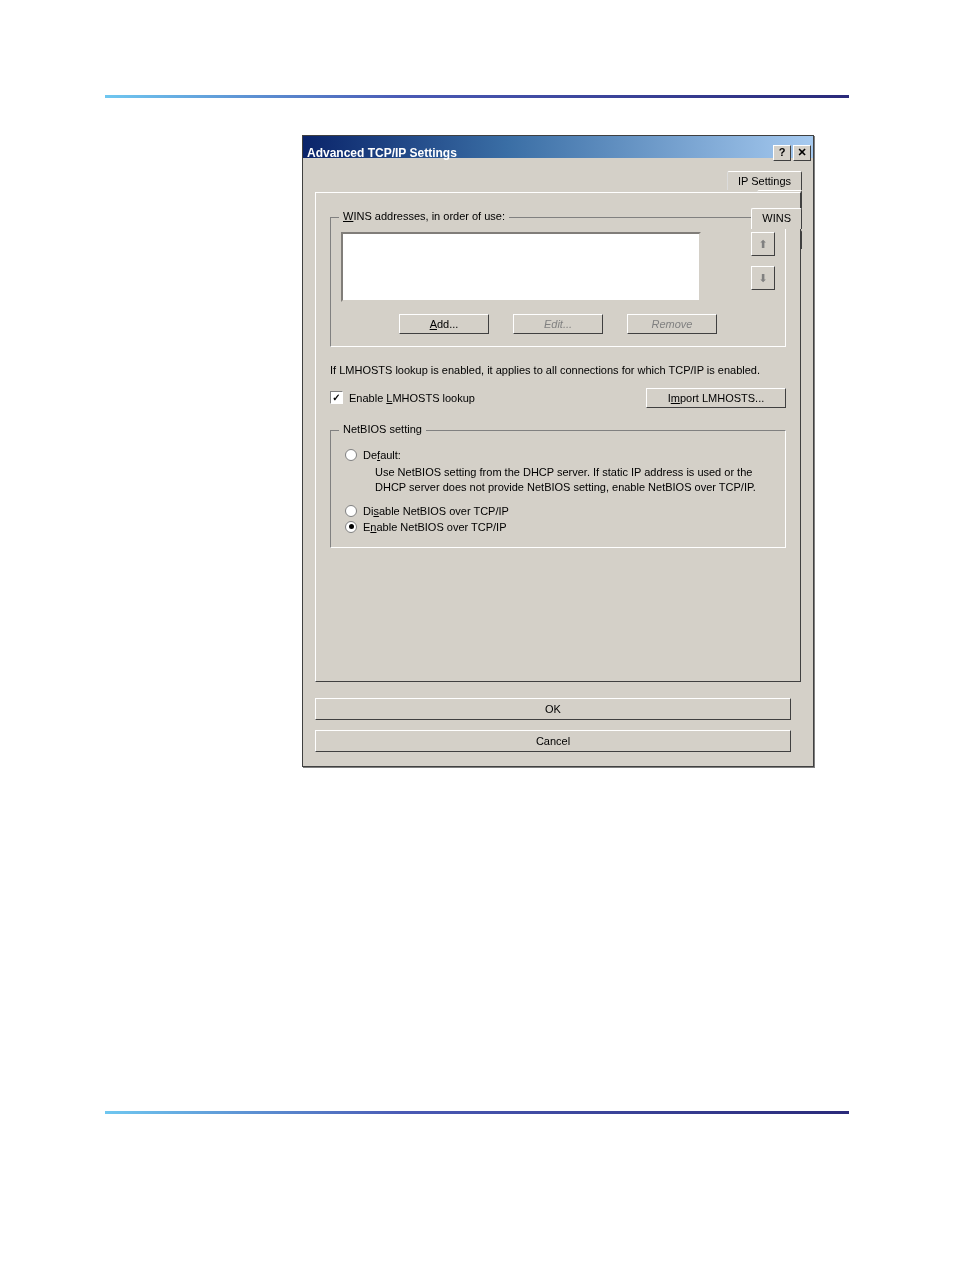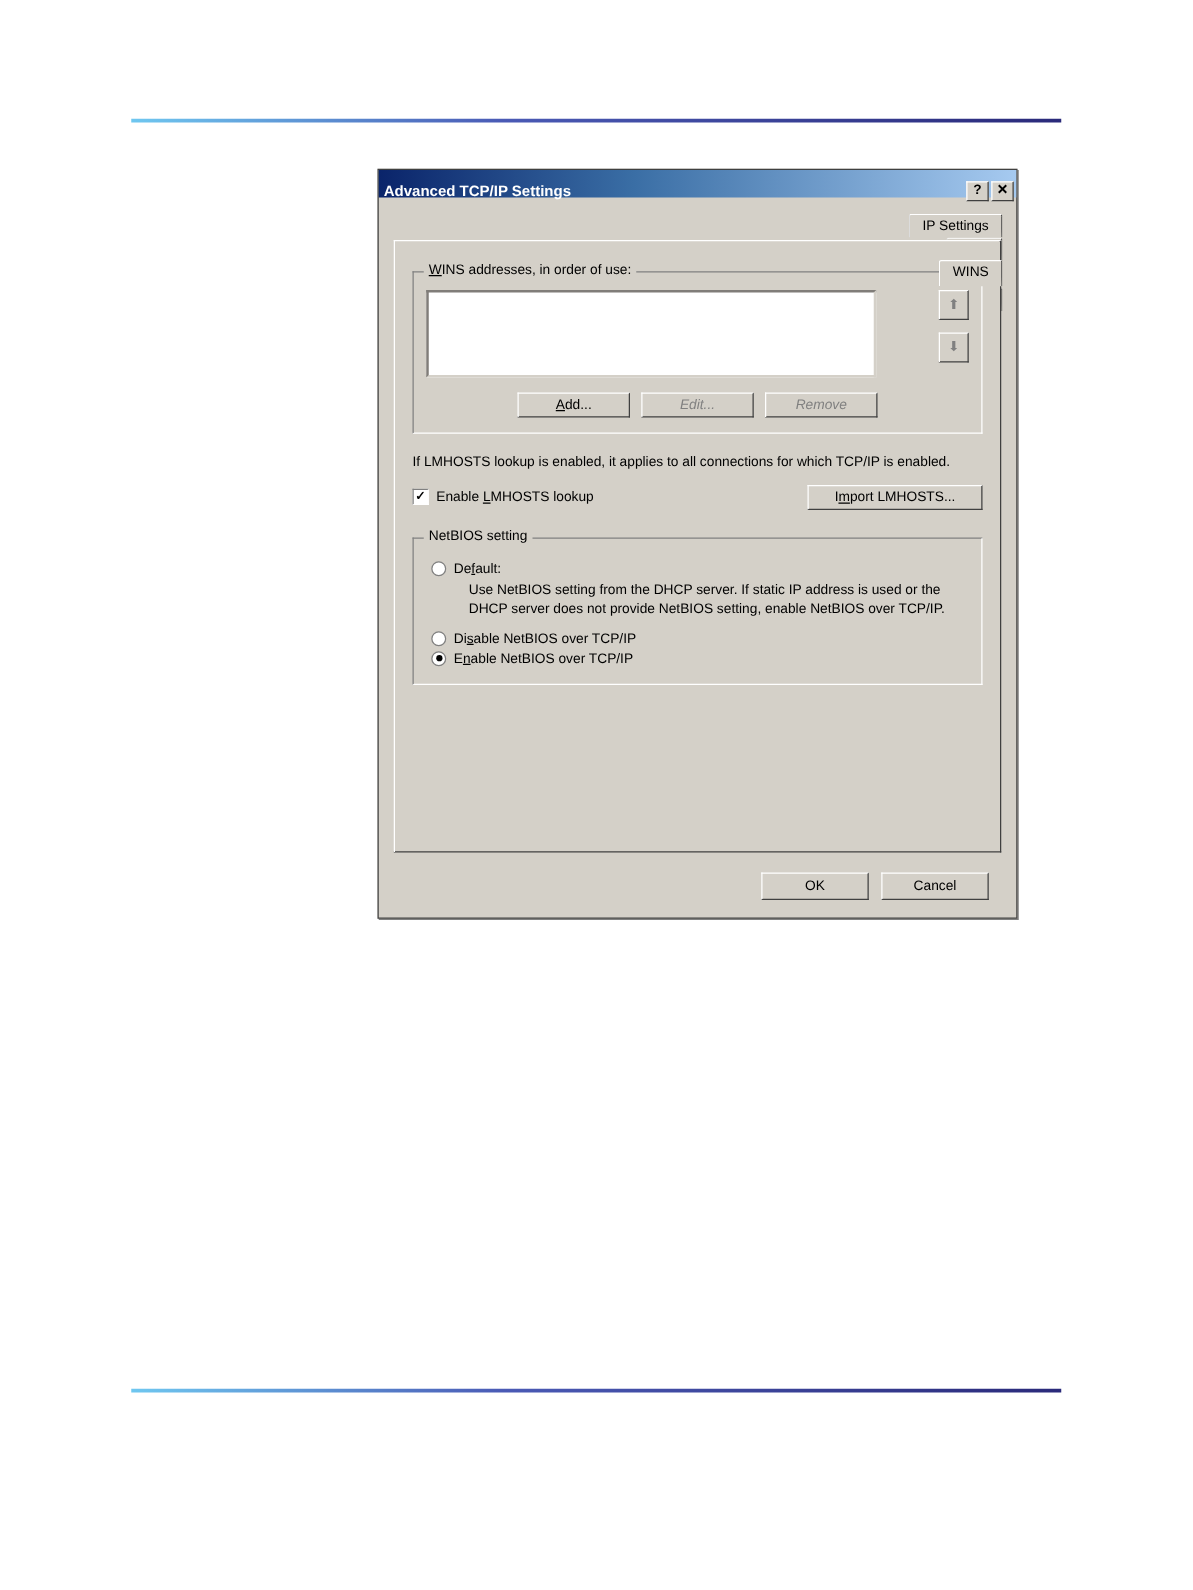--- a/index.html
+++ b/index.html
@@ -127,21 +127,21 @@
     background: #d4d0c8;
     border: 1px solid;
     border-color: #ffffff #404040 #404040 #ffffff;
     padding: 3px 0;
     text-align: center;
     color: #000;
     min-width: 86px;
   }
   .btn.small { min-width: 24px; width:24px; height:24px; line-height:16px; color:#808080; }
   .btn.disabled { color: #808080; font-style: italic; }
-  .btnrow { display:flex; gap:9px; justify-content:center; margin-top:12px; }
+  .btnrow { display:flex; gap:24px; justify-content:center; margin-top:12px; }
   .btnrow .btn { min-width: 90px; }
 
   .infotext { margin: 16px 0 10px 0; color:#000; line-height:1.35; }
   .lmhosts-row { display:flex; align-items:center; }
   .checkbox {
     width:13px; height:13px; background:#fff;
     border:1px solid #808080;
     border-right-color:#fff; border-bottom-color:#fff;
     display:inline-flex; align-items:center; justify-content:center;
     margin-right:6px;
@@ -156,20 +156,21 @@
     margin-right:6px; flex-shrink:0;
   }
   .radio .dot { width:5px; height:5px; background:#000; border-radius:50%; }
   .radio-row { display:flex; align-items:flex-start; margin:4px 0 2px 4px; }
   .radio-desc { margin:4px 0 10px 34px; color:#000; line-height:1.35; }
 
   .dlg-buttons {
     display:flex; justify-content:flex-end; gap:10px;
     padding: 10px 10px 0 0;
     margin-top: 6px;
+    flex-direction: column;
   }
   .dlg-buttons .btn { min-width:86px; padding:4px 0; }
 
   u { text-decoration: underline; }
 </style>
 </head>
 <body>
 
 <div class="page-rule rule-top"></div>
 <div class="page-rule rule-bottom"></div>

